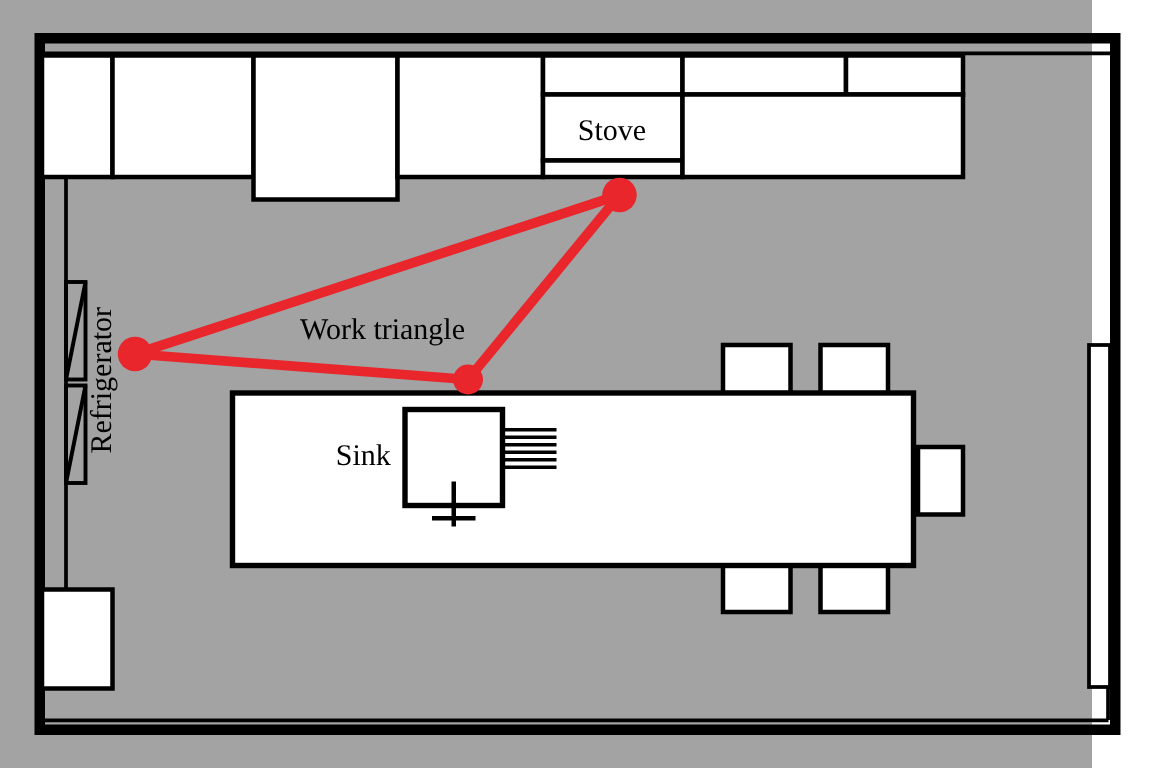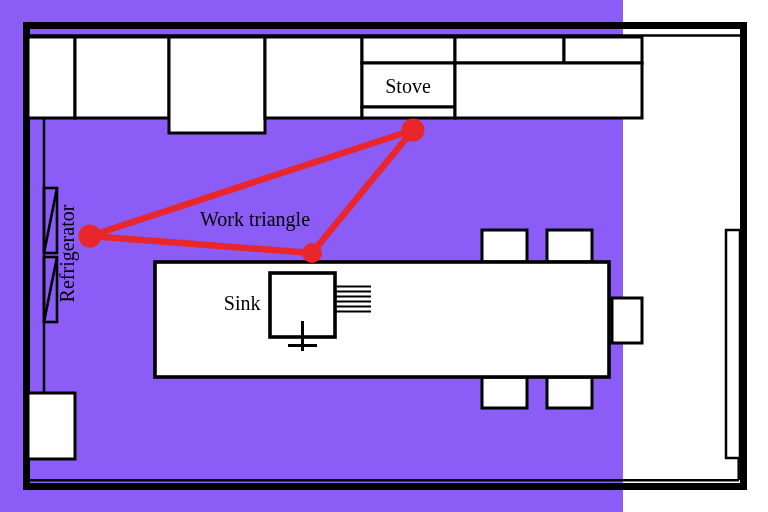--- a/index.html
+++ b/index.html
@@ -2,23 +2,23 @@
 <html><head>
 <meta charset="utf-8">
 <style>
   html, body {
     margin: 0;
     padding: 0;
     background: #ffffff;
   }
   #stage {
     position: relative;
-    width: 623px;
+    width: 728px;
     height: 512px;
-    background: #8b5cf6;
+    background: #a3a3a3;
     font-family: "Liberation Serif", "DejaVu Serif", serif;
   }
   svg text {
     font-family: "Liberation Serif", "DejaVu Serif", serif;
     fill: #000000;
   }
 </style>
 </head>
 <body>
 

